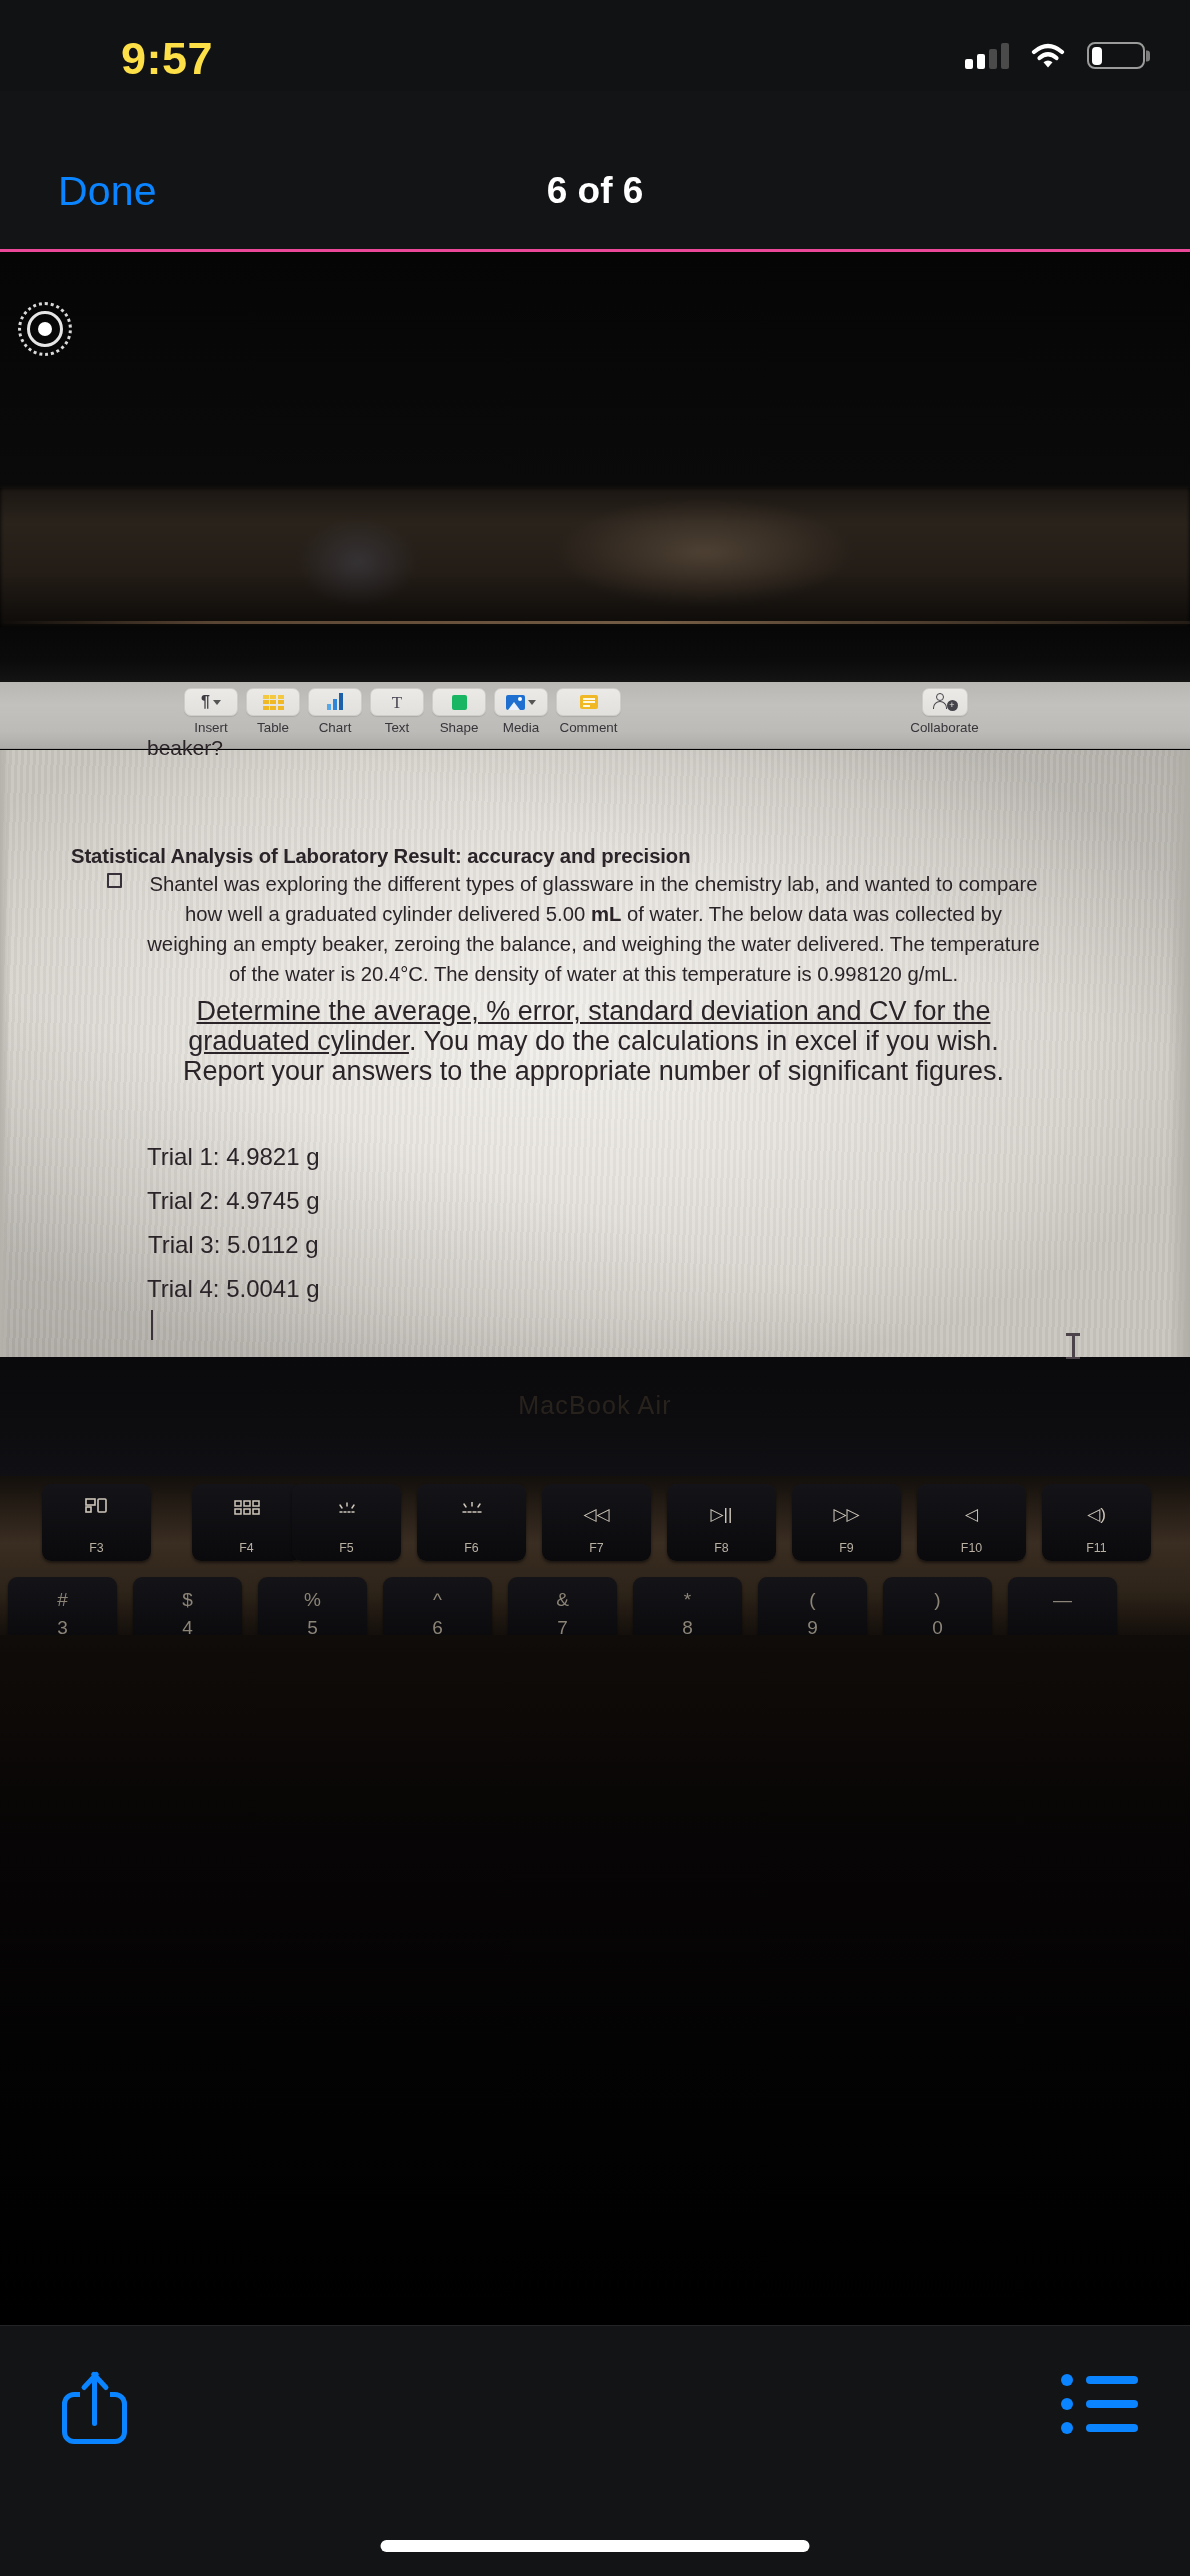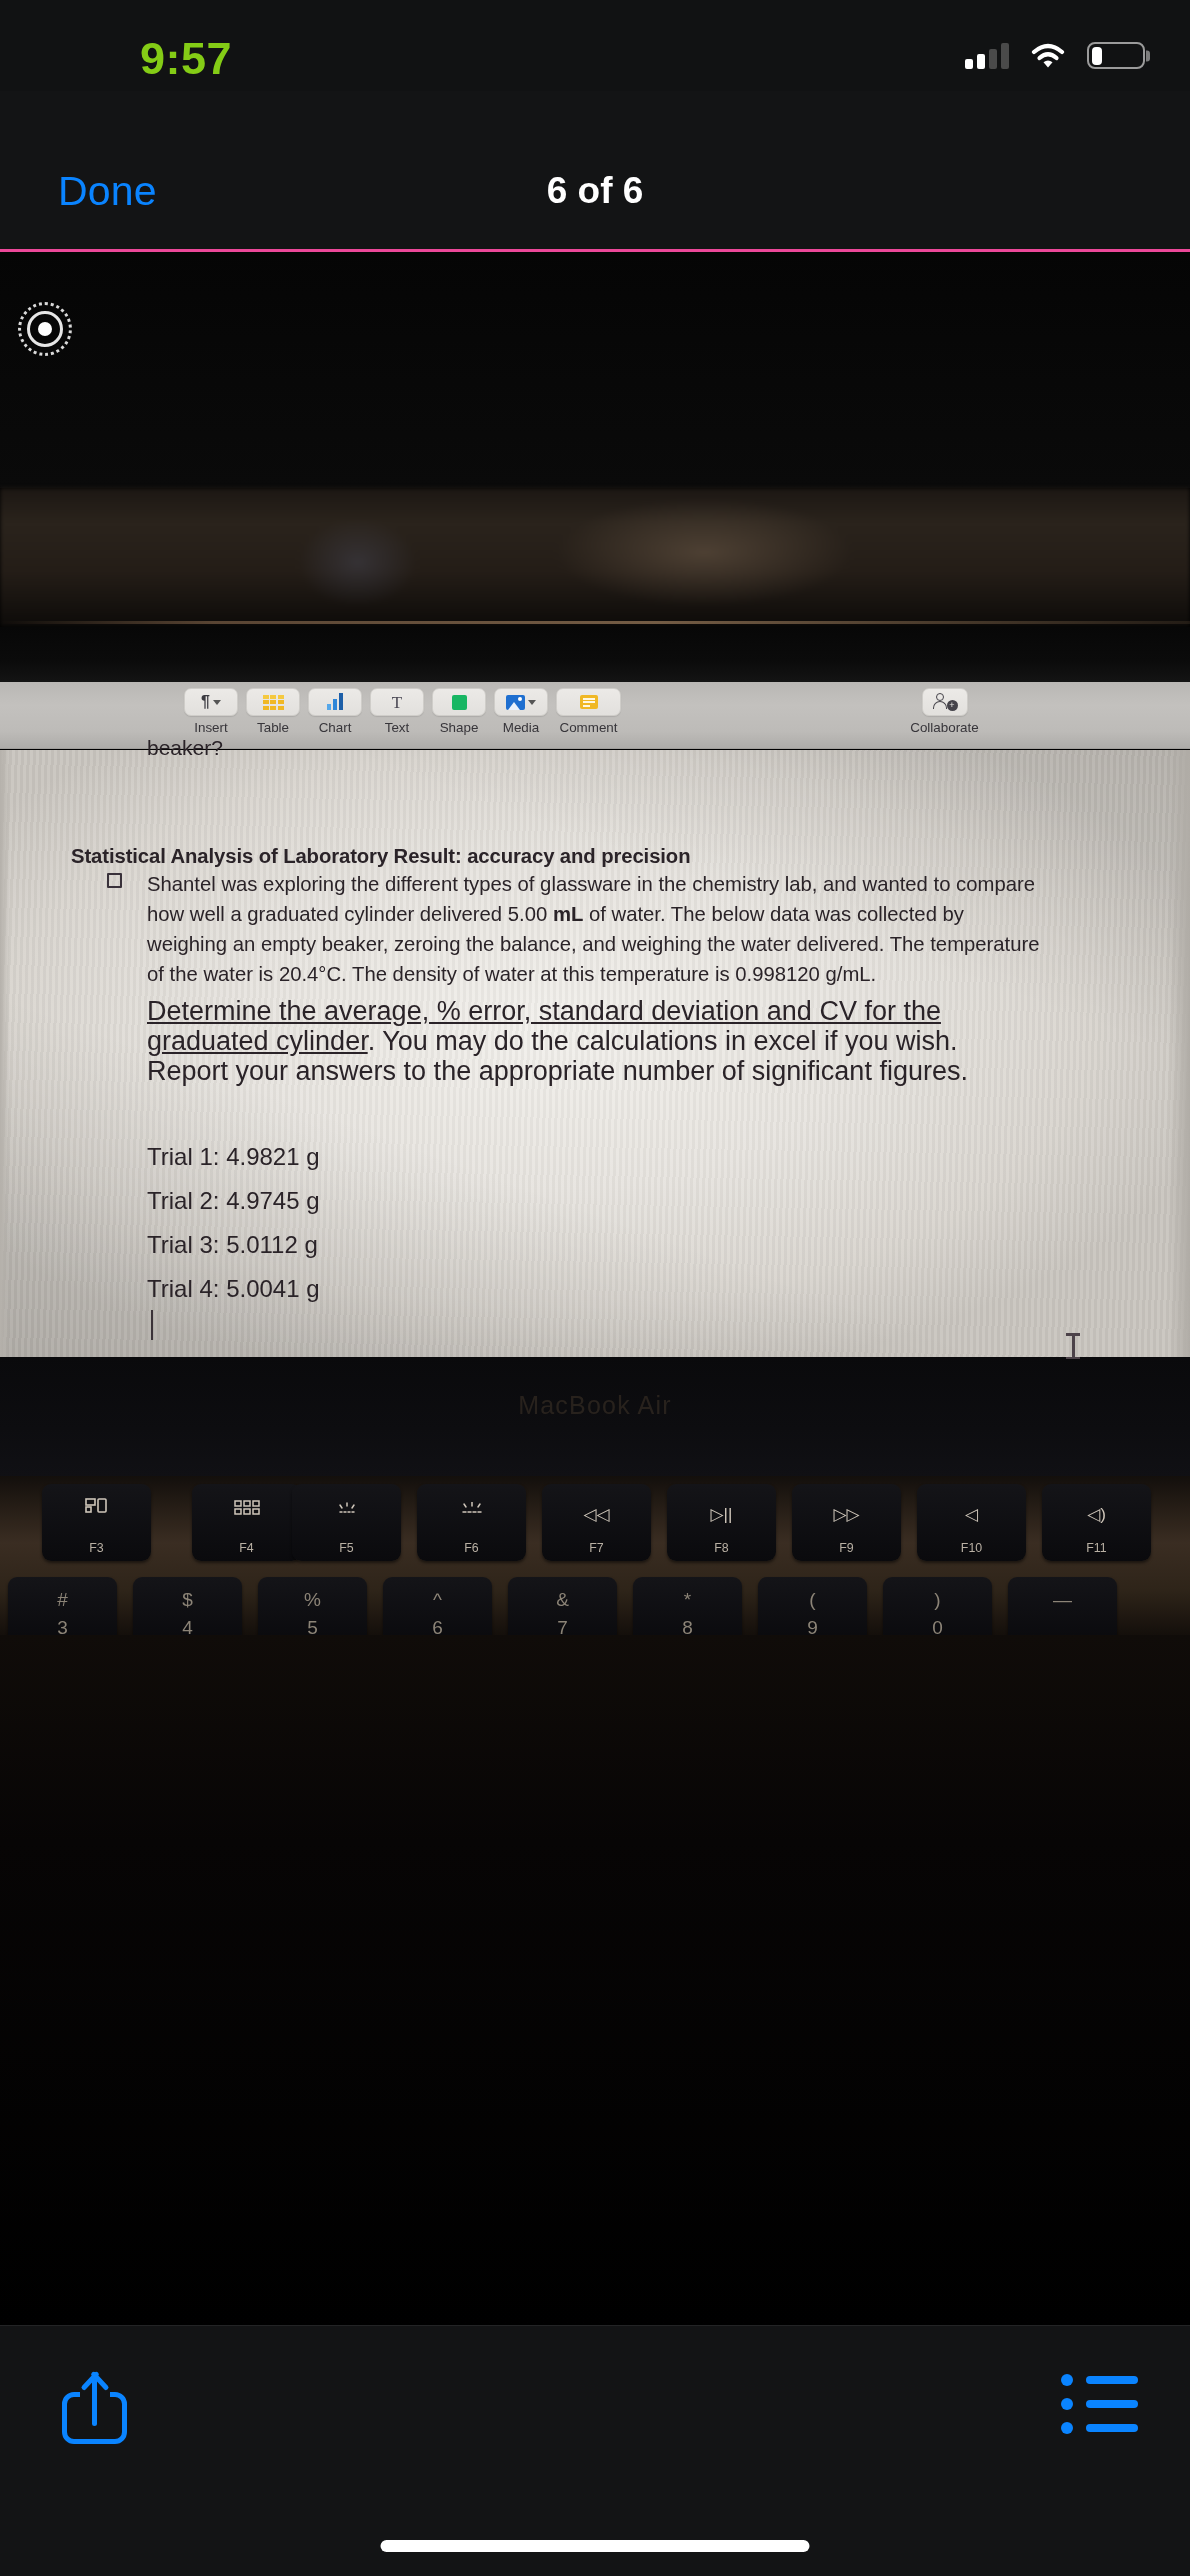--- a/index.html
+++ b/index.html
@@ -7,21 +7,21 @@
     width:1190px; height:2576px; background:#000;
     font-family:"Liberation Sans", sans-serif;
     overflow:hidden;
   }
   #screen{ position:relative; width:1190px; height:2576px; background:#111213; overflow:hidden; }
 
   
   .statusbar{ position:absolute; top:0; left:0; width:1190px; height:91px; }
   .sb-time{
     position:absolute; left:121px; top:33px;
-    color:#84cc16; font-size:45px; font-weight:600; letter-spacing:0.5px;margin-left:19px;
+    color:#fde047; font-size:45px; font-weight:600; letter-spacing:0.5px;
   }
   .sb-right{ position:absolute; right:45px; top:42px; display:flex; align-items:flex-end; gap:22px; }
   .cellular{ display:flex; align-items:flex-end; gap:4px; height:26px; }
   .cellular i{ display:block; width:8px; border-radius:2px; background:#4a4a4a; }
   .cellular i.on{ background:#fff; }
   .cellular i:nth-child(1){ height:10px; }
   .cellular i:nth-child(2){ height:15px; }
   .cellular i:nth-child(3){ height:20px; }
   .cellular i:nth-child(4){ height:26px; }
   .wifi{ width:34px; height:26px; position:relative; }
@@ -370,21 +370,21 @@
           </span>
         </div>
         <div class="tb-label">Collaborate</div>
       </div>
     </div>
 
     <div class="page"></div>
     <div class="page-edge-l"></div>
     <div class="page-edge-r"></div>
 
-    <div class="doc" style="top:498px;height:607px;position:absolute;left:0;width:1190px;">
+    <div class="doc" style="top:498px;height:607px;position:absolute;left:0;width:1190px;text-align:center;">
       <div class="doc-beaker">beaker?</div>
       <div class="doc-h">Statistical Analysis of Laboratory Result: accuracy and precision</div>
       <div class="doc-bullet"></div>
       <div class="doc-p1">
         <span>Shantel was exploring the different types of glassware in the chemistry lab, and wanted to compare how well a graduated cylinder delivered 5.00 </span><b>mL</b><span> of water. The below data was collected by weighing an empty beaker, zeroing the balance, and weighing the water delivered. The temperature of the water is 20.4°C. The density of water at this temperature is 0.998120 g/mL.</span>
       </div>
       <div class="doc-p2">
         <u>Determine the average, % error, standard deviation and CV for the graduated cylinder</u><span>. You may do the calculations in excel if you wish. Report your answers to the appropriate number of significant figures.</span>
       </div>
       <div class="doc-trials">

